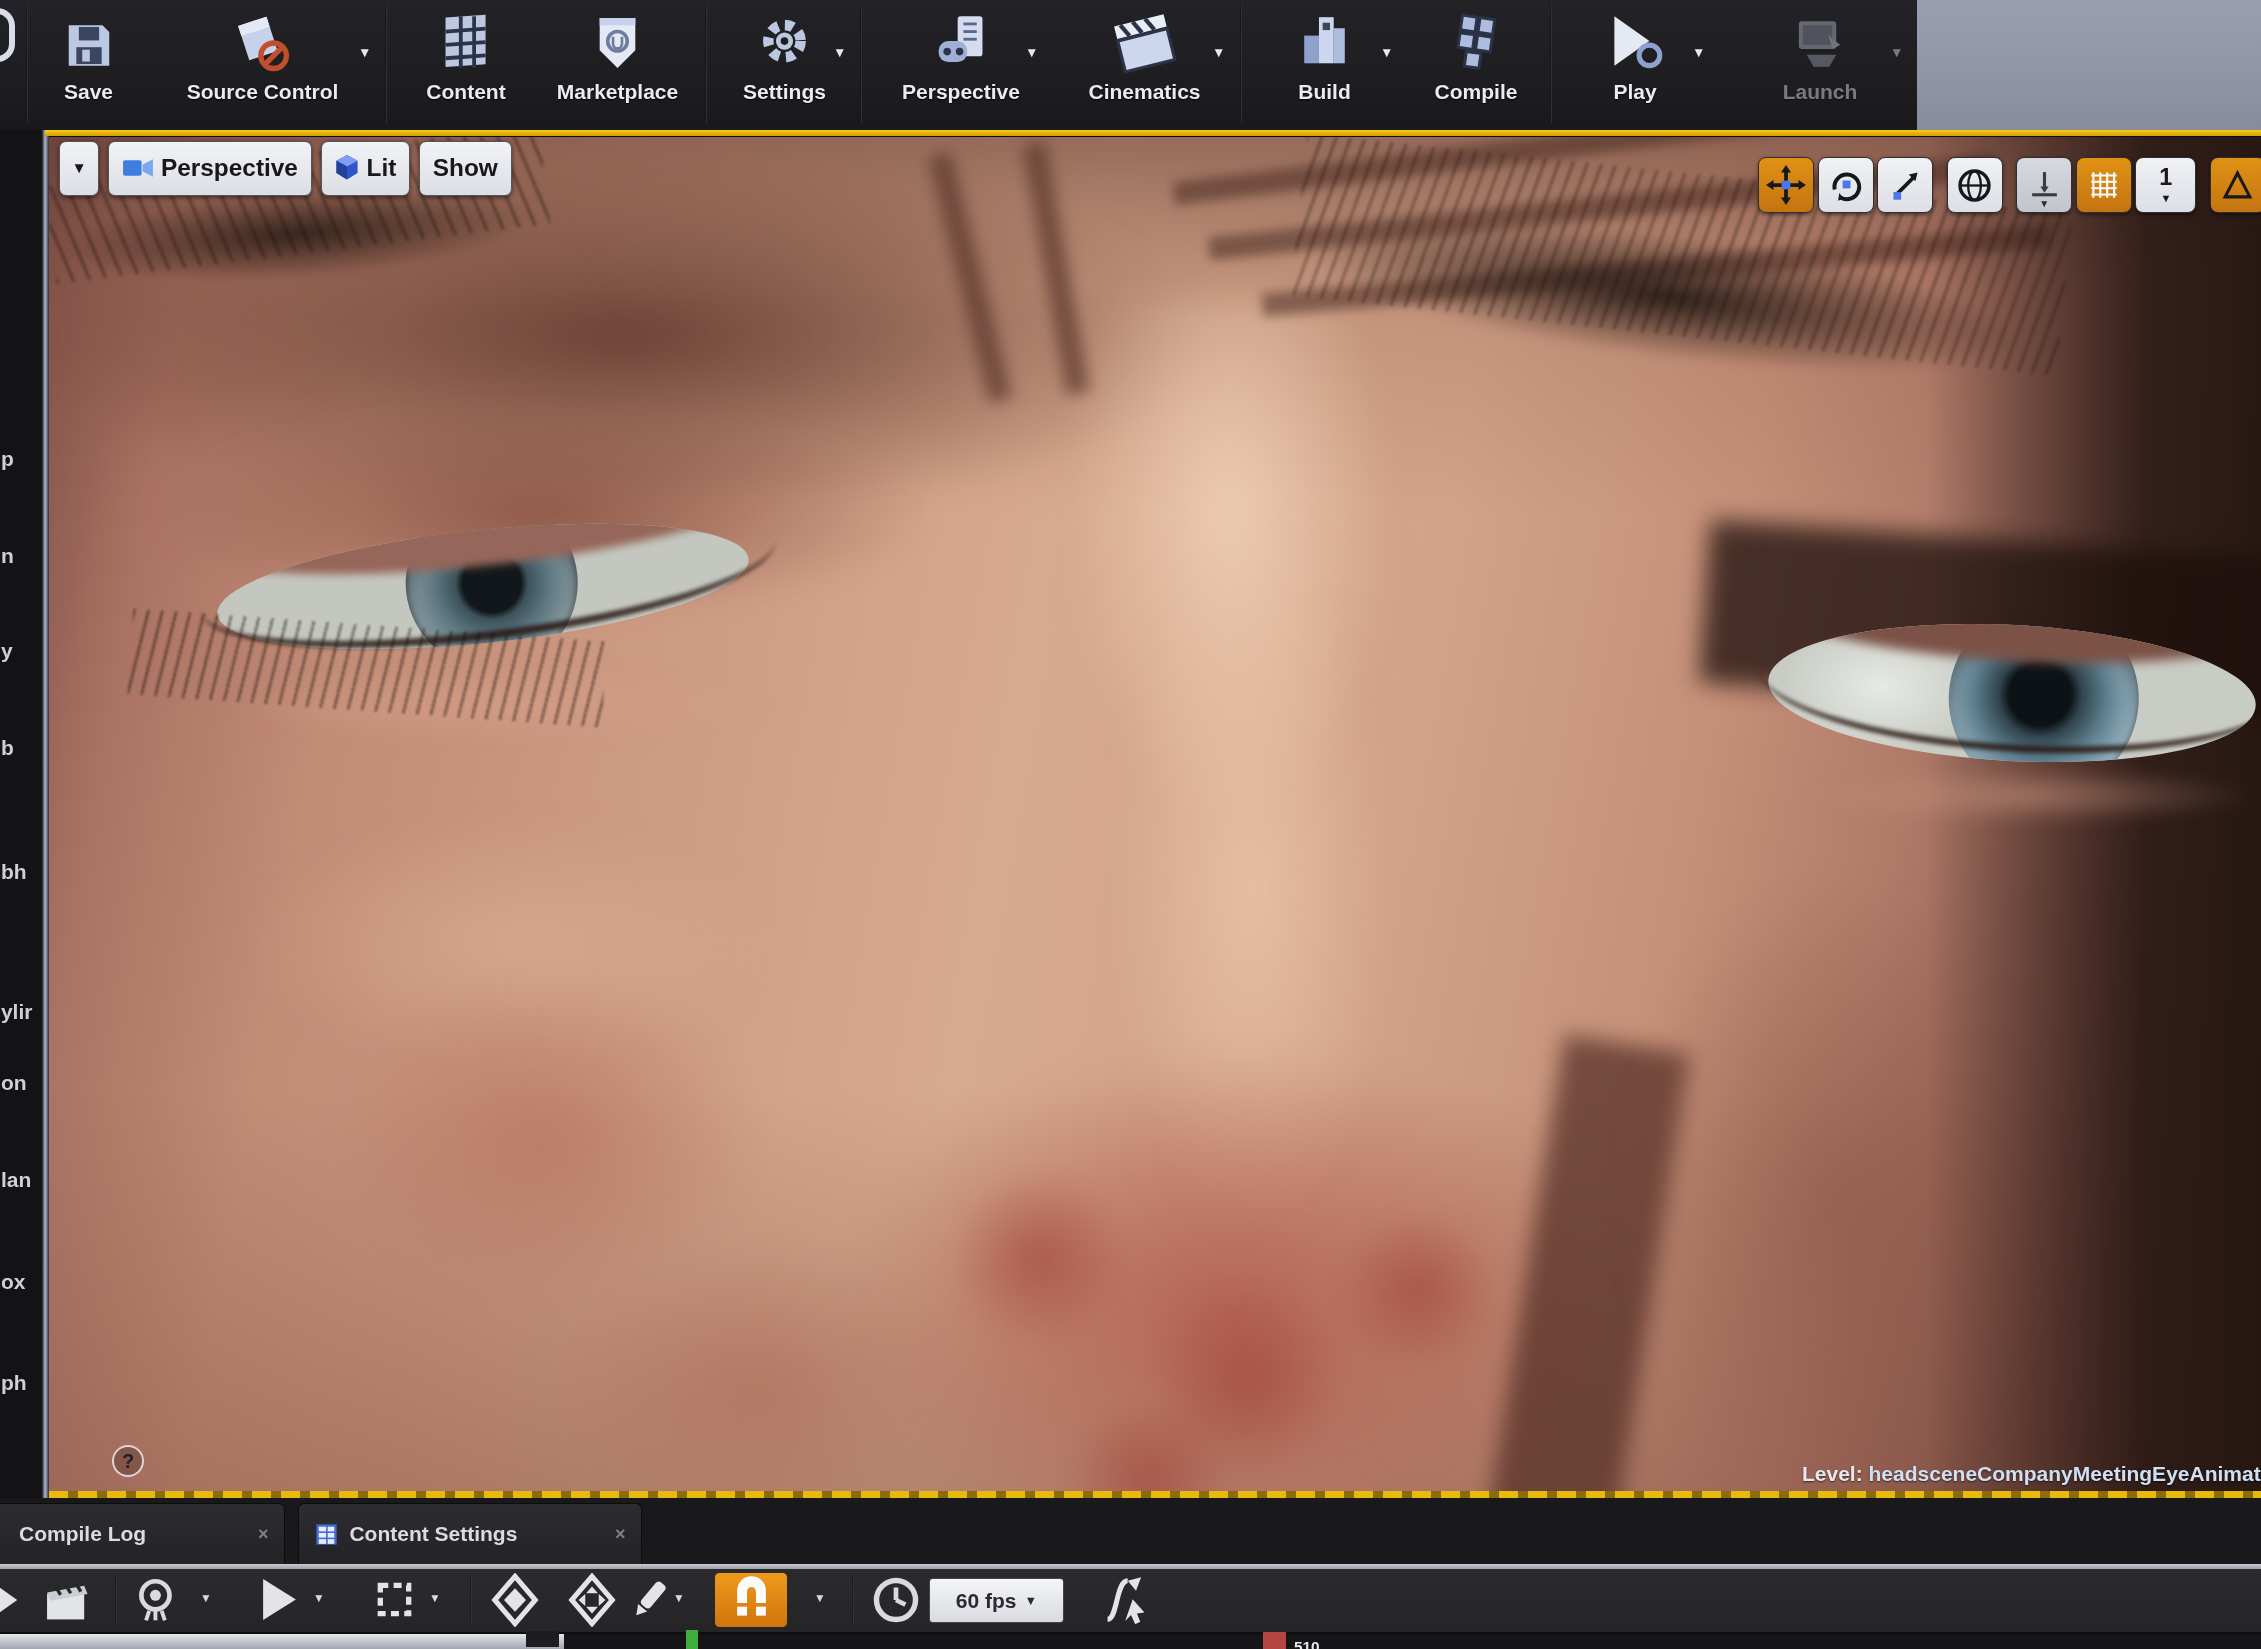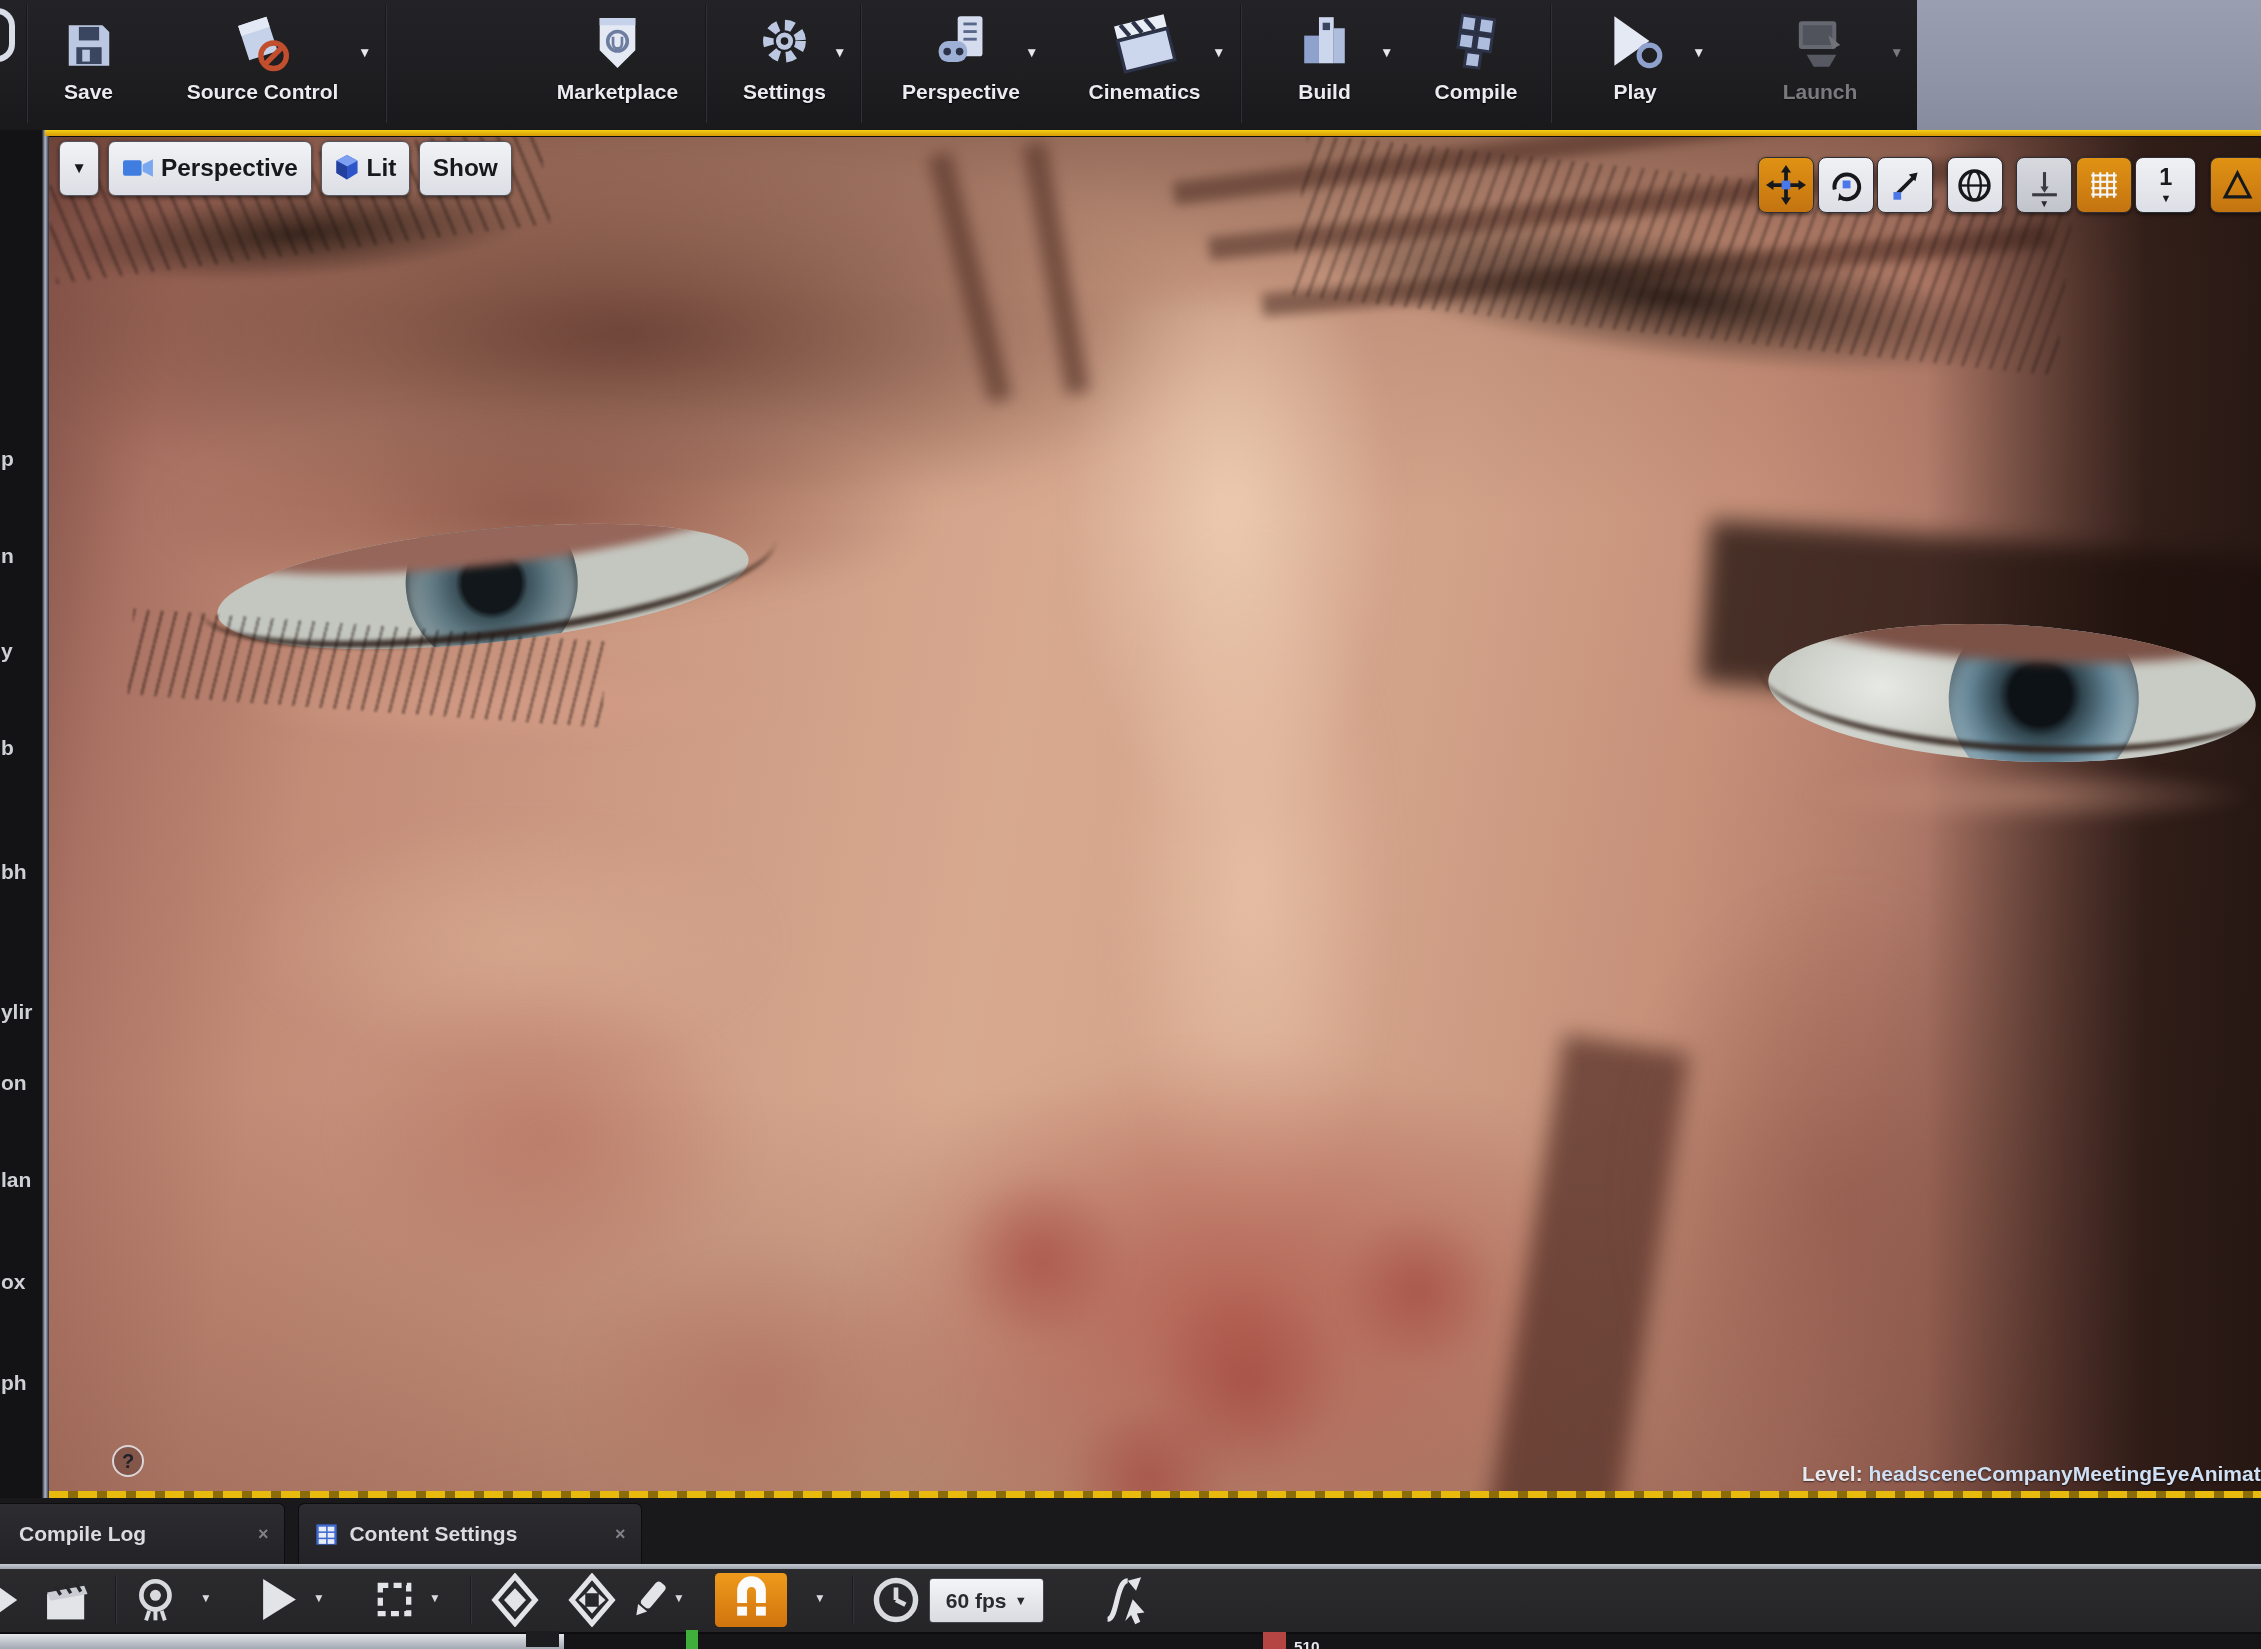--- a/index.html
+++ b/index.html
@@ -164,21 +164,21 @@
   #tabbar-highlight { position:absolute; left:0; top:1564px; width:2475px; height:5.4px;
     background:linear-gradient(180deg,#c6c9d1,#9da1ab); }
 
   #seq-toolbar { position:absolute; left:0; top:1569px; width:2475px; height:64px;
     background:linear-gradient(180deg,#2b2b2e,#252528); border-bottom:1.4px solid #0e0e10; }
   .sqi { position:absolute; top:3.6px; height:54px; display:flex; align-items:center; justify-content:center; }
   .ssep { position:absolute; top:6.3px; width:1.8px; height:49px; background:linear-gradient(90deg,#101013,#3e3e46); }
   .sdd { position:absolute; top:22px; font-size:11.8px; color:#d8dade; }
   #magnet-btn { left:715px; width:72px; background:linear-gradient(180deg,#ef9a1c,#d0740e);
     border-radius:4.5px; }
-  #fps-select { left:929px; top:9px; width:115px; height:45px; background:linear-gradient(180deg,#f4f5f7,#d9dbe1);
+  #fps-select { left:929px; top:9px; width:135px; height:45px; background:linear-gradient(180deg,#f4f5f7,#d9dbe1);
     border:1.4px solid #44444c; border-radius:3.6px; display:flex; align-items:center; justify-content:center;
     gap:8.1px; color:#2a2a30; font-size:21px; font-weight:600; position:absolute; }
   #fps-select .ddg { font-size:12.7px; color:#2a2a30; }
 
   #bottom-strip { position:absolute; left:0; top:1634px; width:2475px; height:16.3px; background:#151517; }
   #scroll-band { position:absolute; left:0; top:0; width:564px; height:16.3px;
     background:linear-gradient(180deg,#e4e6ea,#9da2ae); }
   #scroll-notch { position:absolute; left:526px; top:-2.7px; width:33px; height:15.4px; background:#1d1d20; }
   #playhead-green { position:absolute; left:686px; top:-4.5px; width:11.8px; height:21px; background:#3fae3a; }
   #marker-red { position:absolute; left:1263px; top:-1.8px; width:22.6px; height:18px; background:#b44543; }
@@ -218,20 +218,35 @@
             <rect x="14" y="10" width="28" height="10" fill="#e3e9f5"></rect>
           </g>
           <circle cx="42" cy="44" r="12" fill="none" stroke="#c14e2c" stroke-width="5"></circle>
           <line x1="33" y1="53" x2="51" y2="35" stroke="#c14e2c" stroke-width="5"></line>
         </svg>
     </div>
     <div class="tlabel">Source Control</div>
     <span class="tdd" style="left:213px">▼</span>
   </div>
 
+  <div class="tbtn" style="left:398px;width:136px">
+    <div class="ticon">
+      <svg width="61" height="68" viewBox="0 0 64 64">
+          <rect x="10" y="6" width="42" height="52" fill="#bcc8e2" transform="skewY(-4)"></rect>
+          <g stroke="#2c3348" stroke-width="4">
+            <line x1="10" y1="20" x2="52" y2="17"></line>
+            <line x1="10" y1="34" x2="52" y2="31"></line>
+            <line x1="10" y1="48" x2="52" y2="45"></line>
+            <line x1="26" y1="4" x2="26" y2="58"></line>
+            <line x1="40" y1="4" x2="40" y2="58"></line>
+          </g>
+        </svg>
+    </div>
+    <div class="tlabel">Content</div>
+  </div>
 
   <div class="tbtn" style="left:536px;width:163px">
     <div class="ticon">
       <svg width="57" height="68" viewBox="0 0 64 64">
           <path d="M12 4h40v36L32 60 12 40z" fill="#e4e9f4"></path>
           <path d="M12 4h40v8H12z" fill="#c6d1ea"></path>
           <circle cx="32" cy="30" r="11" fill="none" stroke="#6d7da0" stroke-width="4"></circle>
           <path d="M27 25v8a5 5 0 0 0 10 0v-8" fill="none" stroke="#6d7da0" stroke-width="3"></path>
         </svg>
     </div>

